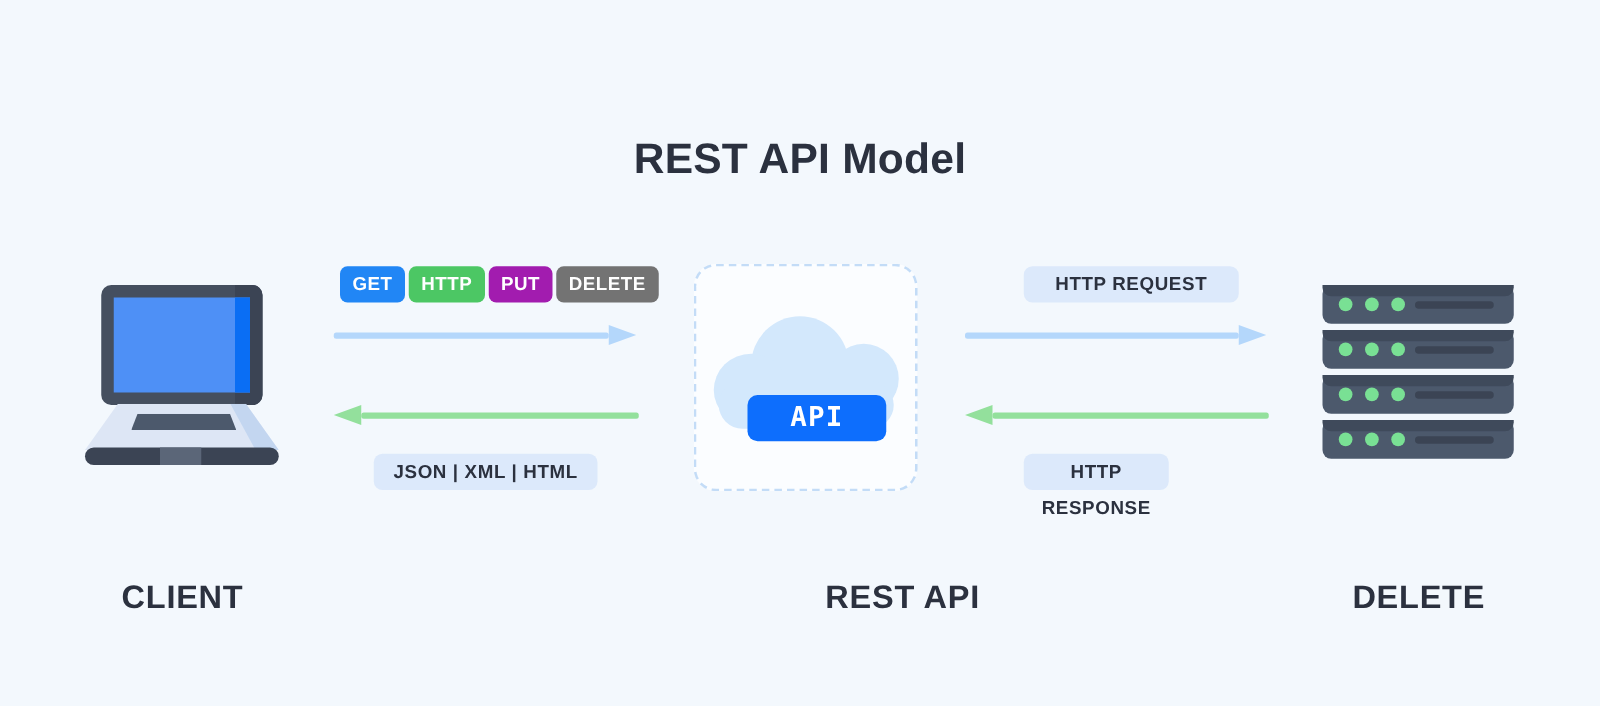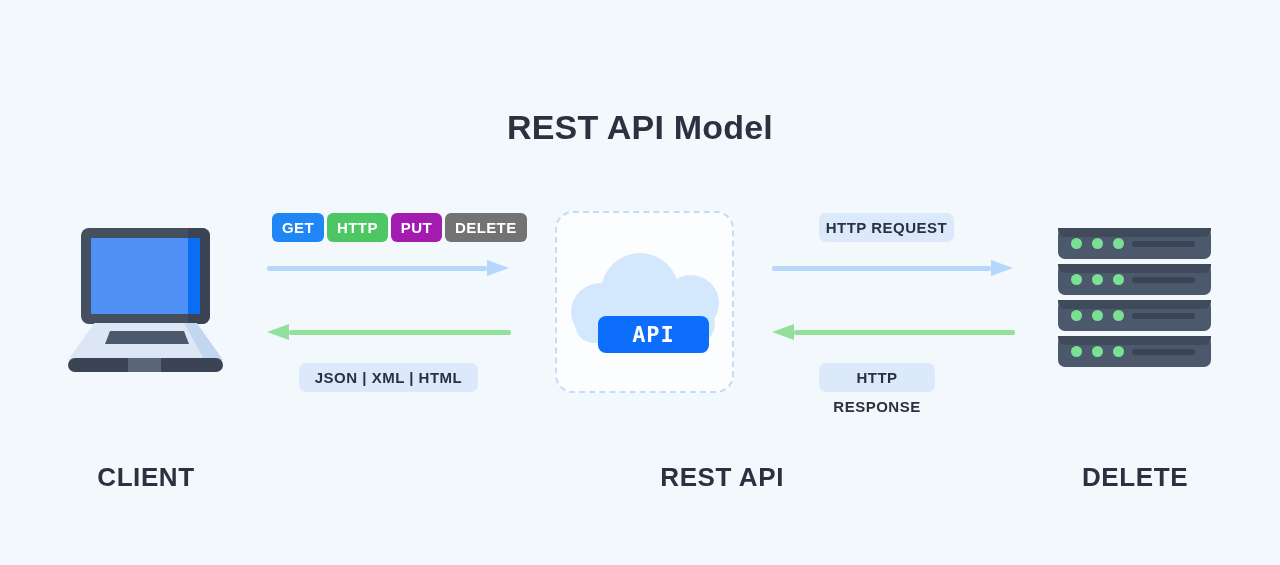--- a/index.html
+++ b/index.html
@@ -300,21 +300,21 @@
     line-height: 29px;
     background: #dce9fb;
     border-radius: 7px;
     color: #2b313f;
     font-size: 15px;
     font-weight: bold;
     letter-spacing: 0.5px;
     text-align: center;
   }
   .pill-formats  { left: 299px; top: 363px; width: 179px; }
-  .pill-req      { left: 819px; top: 213px; width: 135px; }
+  .pill-req      { left: 819px; top: 213px; width: 172px; }
   .pill-resp     { left: 819px; top: 363px; width: 116px; }
 </style>
 </head>
 <body>
 
 <div class="title">REST API Model</div>
 
 <div class="stage">
 
   <div class="laptop">

